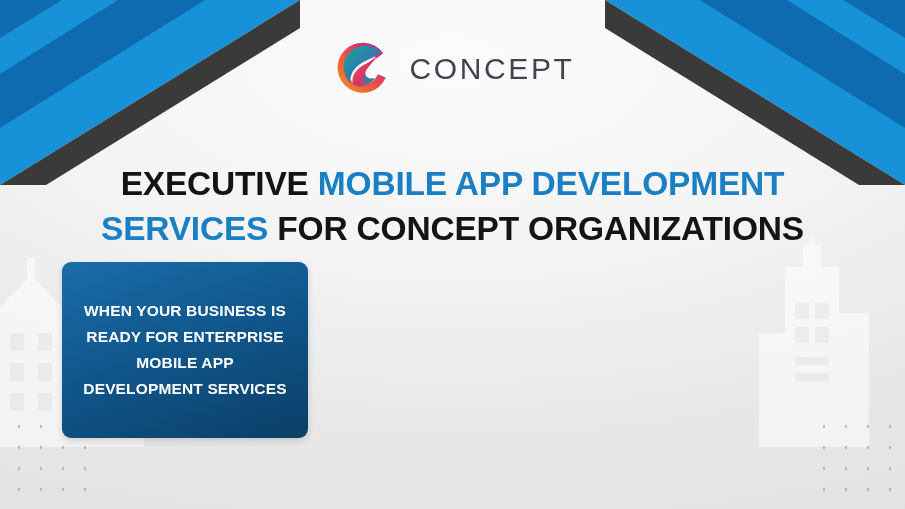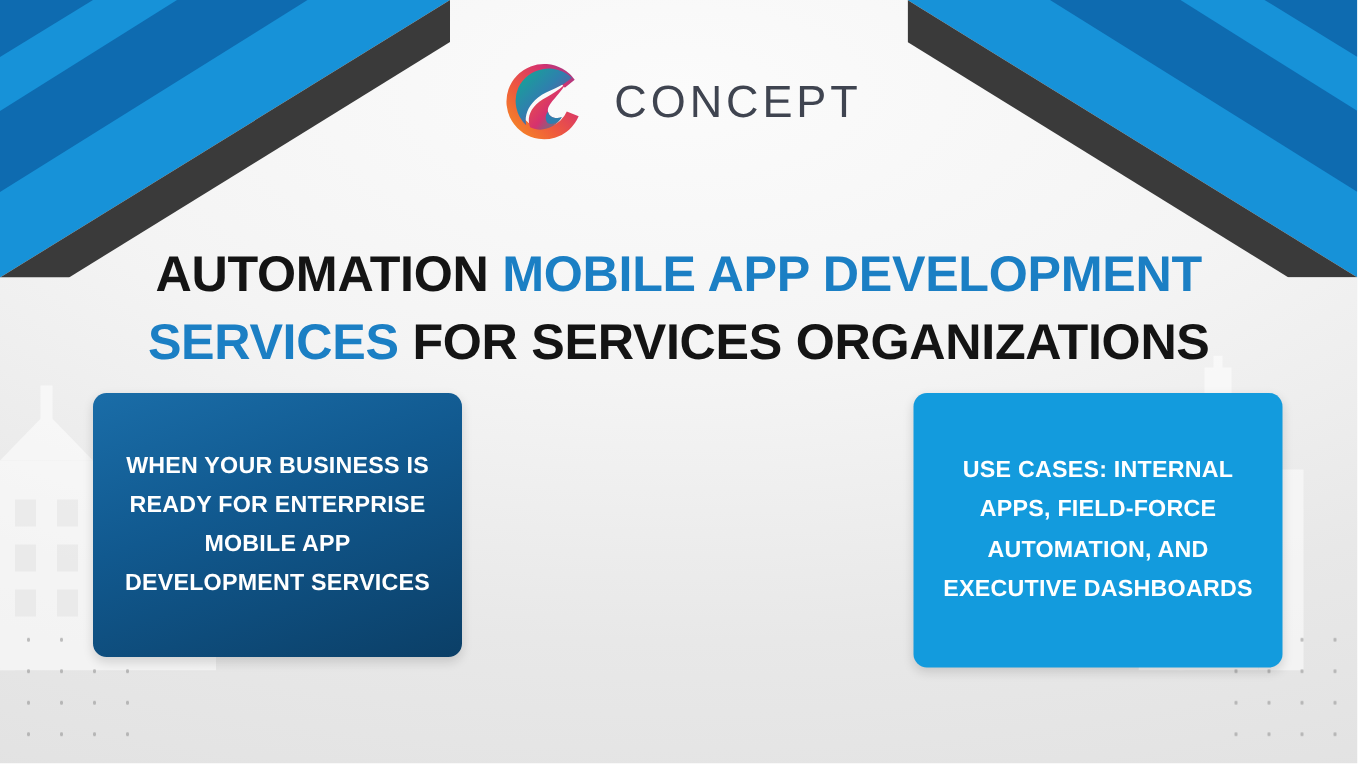--- a/index.html
+++ b/index.html
@@ -231,24 +231,21 @@
       <path d="M79 26 A38 38 0 1 0 83 63 L71 58 A26 26 0 1 1 69 34 Z" fill="url(#gA)"></path>
       <path d="M22 34 A34 34 0 0 1 76 24 C66 34 52 36 42 44 C32 52 28 62 30 72 A34 34 0 0 1 22 34 Z" fill="url(#gB)"></path>
       <path d="M72 27 C62 40 48 43 40 51 C33 58 31 66 34 74 C46 80 60 74 66 64 C60 66 53 64 52 58 C51 50 62 44 72 27 Z" fill="url(#gC)"></path>
       <path d="M52 58 C53 64 60 66 66 64 C62 70 56 72 52 70 C49 67 49 62 52 58 Z" fill="#2f7fae"></path>
     </svg>
     <div class="logo-word">
       <span class="l1">CONCEPT</span>
     </div>
   </div>
 
-  <h1 class="headline"><span>AUTOMATION </span><span class="hl">MOBILE APP DEVELOPMENT SERVICES</span><span> FOR SERVICES ORGANIZATIONS</span></h1>
+  <h1 class="headline"><span>EXECUTIVE </span><span class="hl">MOBILE APP DEVELOPMENT SERVICES</span><span> FOR CONCEPT ORGANIZATIONS</span></h1>
 
   <div class="cards">
     <div class="card card-1">
       <span class="card-text">WHEN YOUR BUSINESS IS READY FOR ENTERPRISE MOBILE APP DEVELOPMENT SERVICES</span>
     </div>
-    <div class="card card-2">
-      <span class="card-text">USE CASES: INTERNAL APPS, FIELD-FORCE AUTOMATION, AND EXECUTIVE DASHBOARDS</span>
-    </div>
   </div>
 
 </div>
 
 </body></html>

